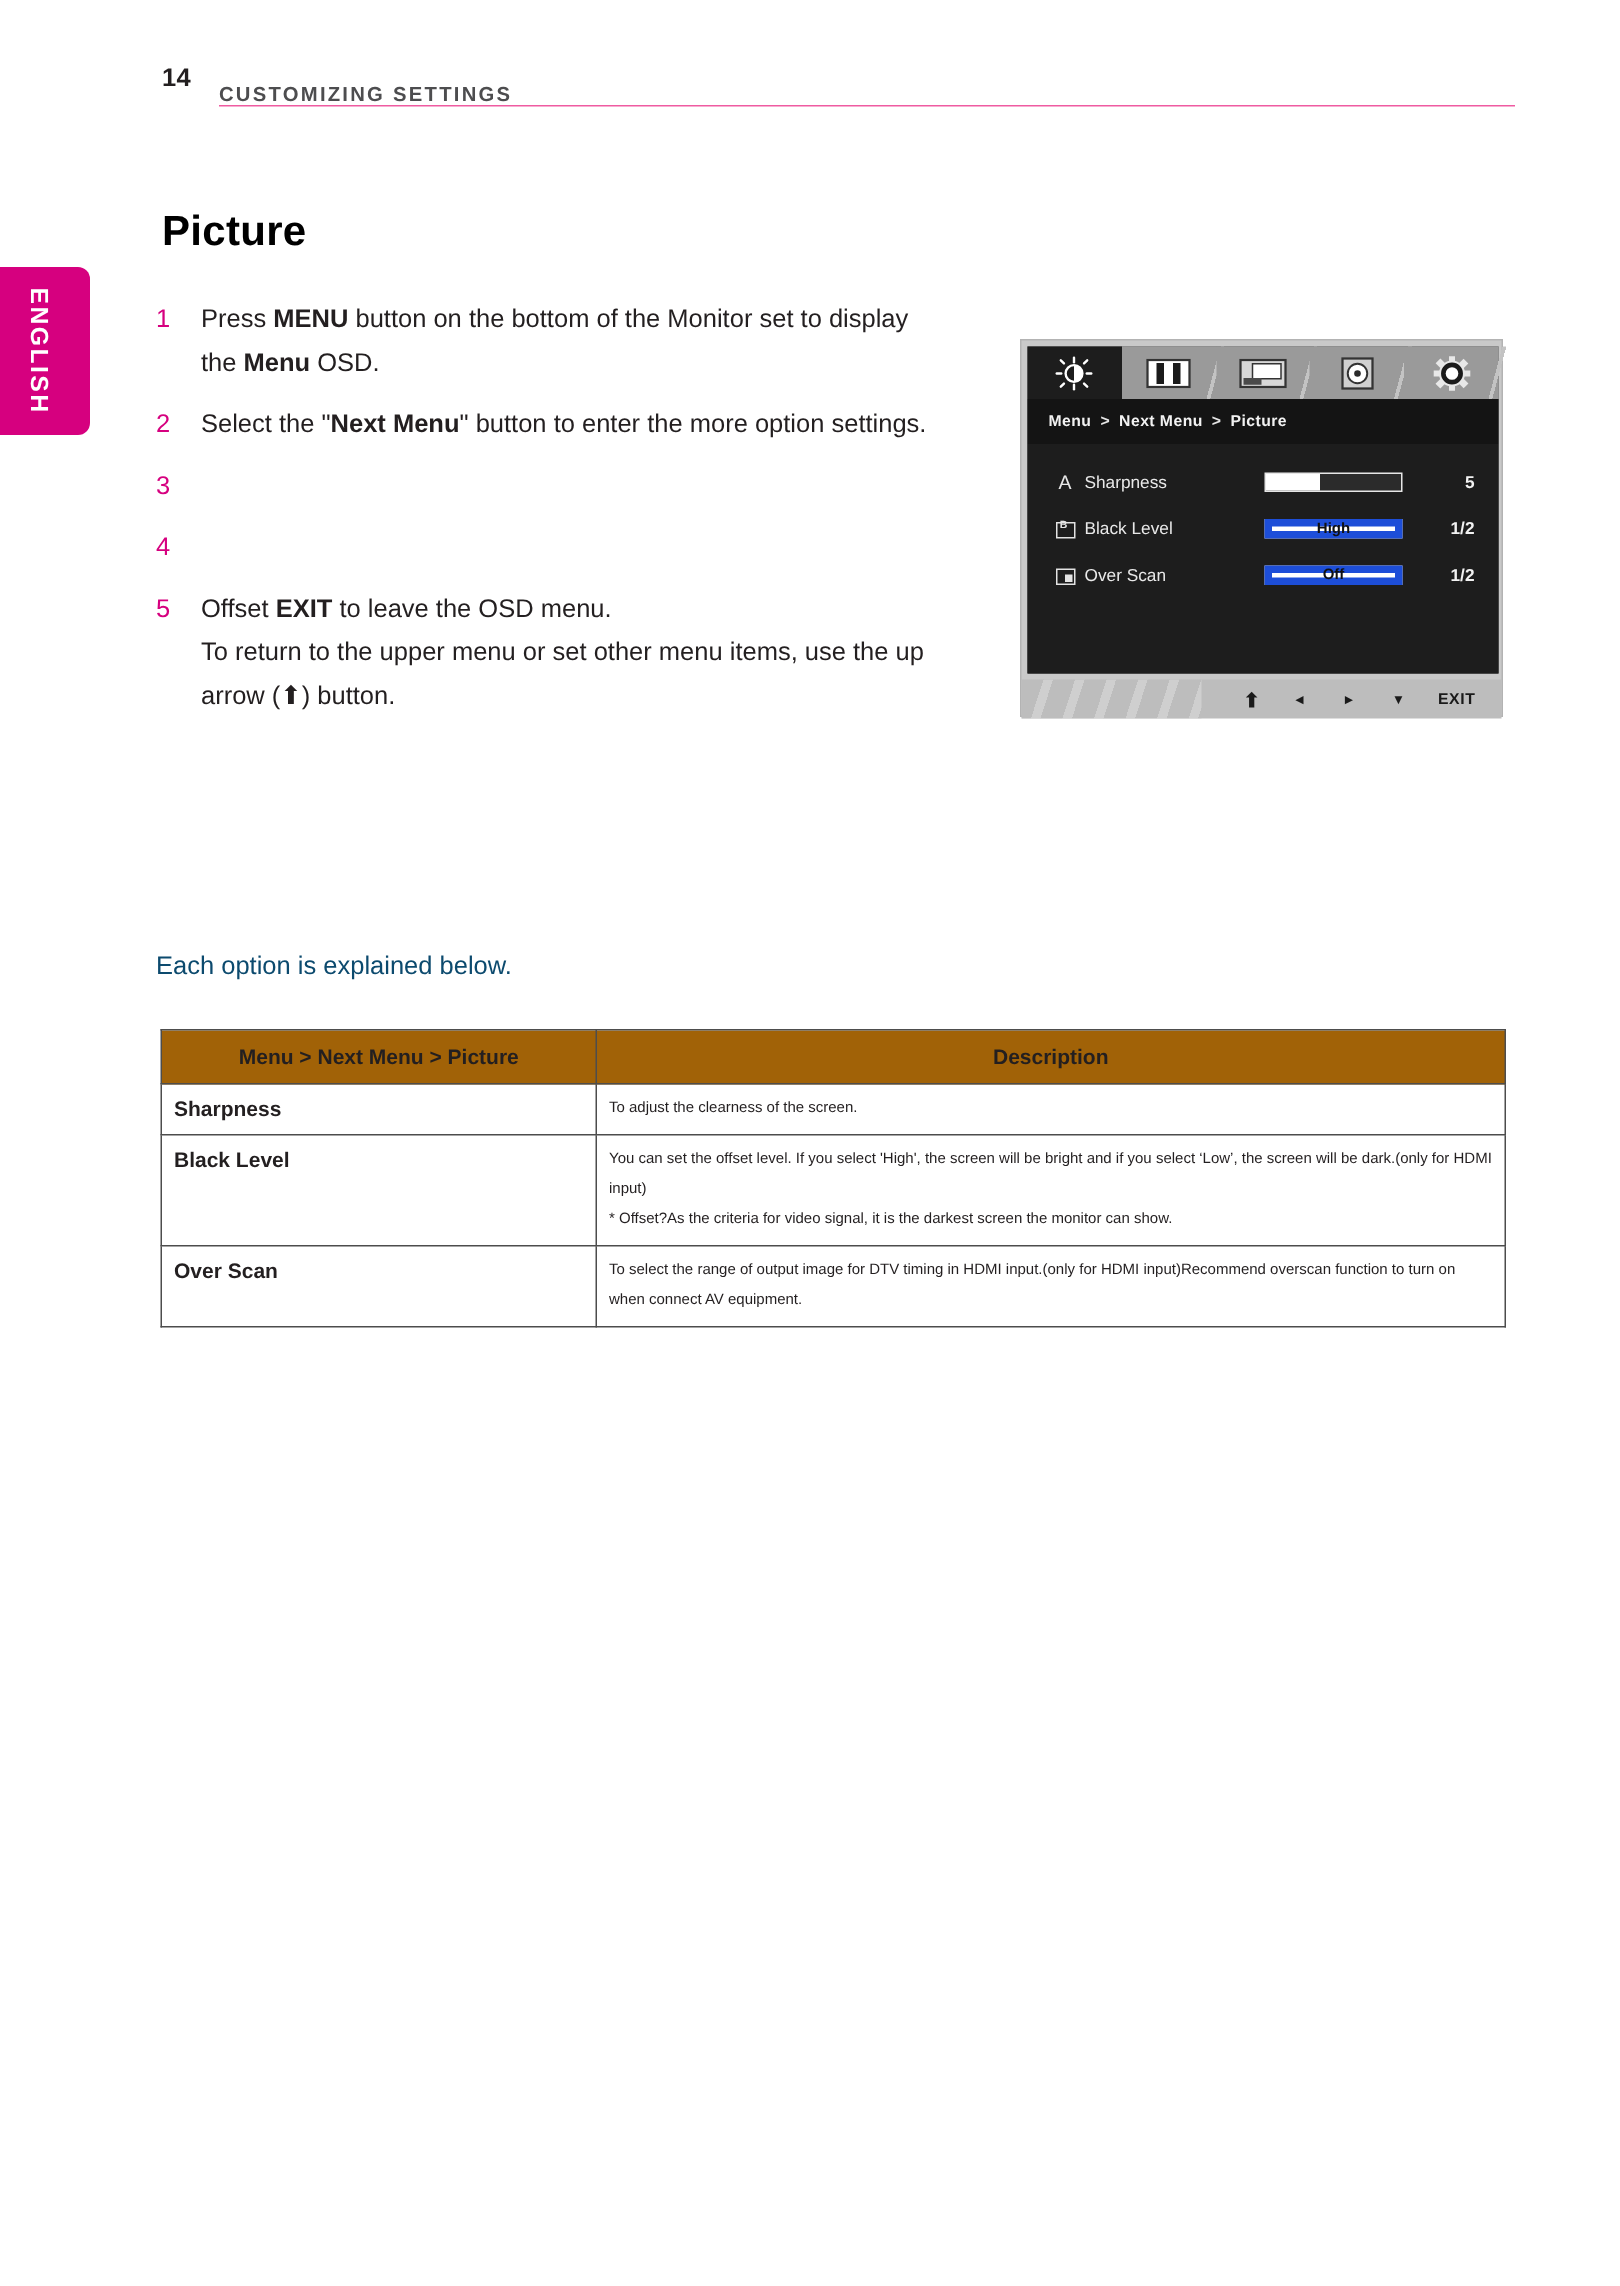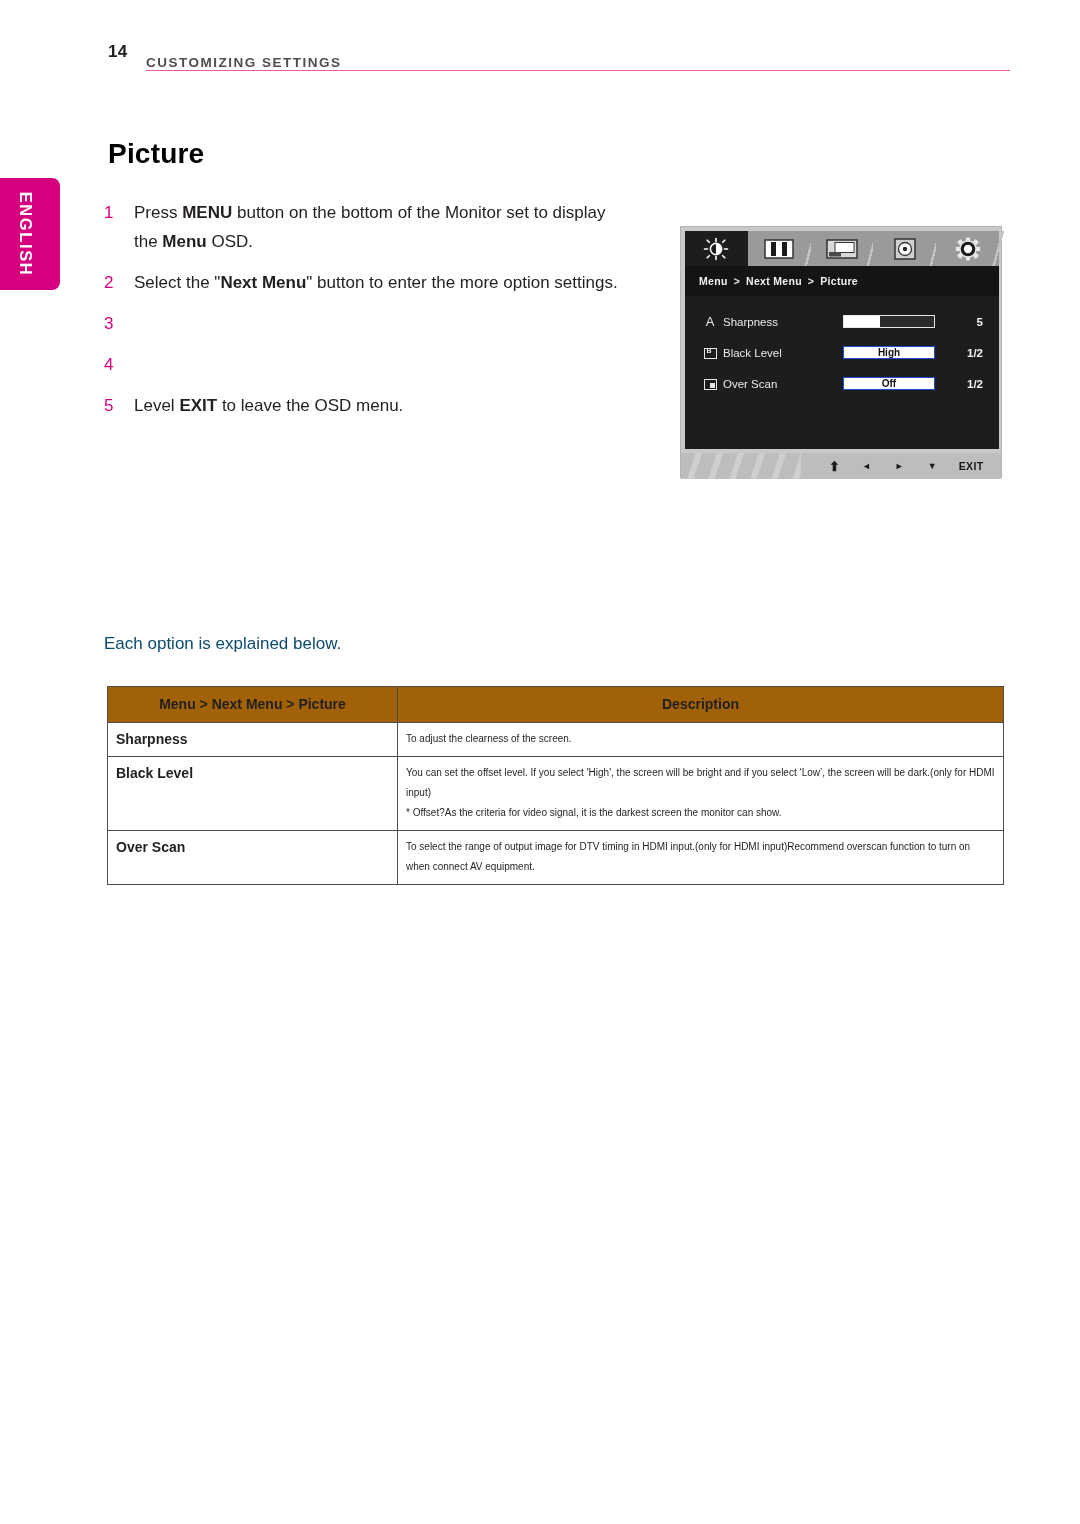--- a/index.html
+++ b/index.html
@@ -114,21 +114,21 @@
     flex: 1 1 auto; text-align: right; color: #f2f2f2;
     font-size: 11.5px; font-weight: bold; padding-right: 6px;
   }
   .bar-outer {
     width: 92px; height: 13px; background: #2b2b2b;
     border: 1px solid #e6e6e6;
   }
   .bar-fill { height: 100%; background: #ffffff; }
   .pill {
     width: 92px; height: 13px; background: #ffffff;
-    border: 1px solid #1d4ed8;
+    border: 5px solid #1d4ed8;
     color: #111; font-size: 10px; font-weight: bold;
     display: flex; align-items: center; justify-content: center;
     line-height: 1;
   }
   .box-icon {
     display: inline-block; width: 13px; height: 11px;
     border: 1.4px solid #e3e3e3; position: relative; vertical-align: middle;
   }
   .box-icon.b::after {
     content: "B"; position: absolute; left: 2px; top: -2px;
@@ -214,21 +214,21 @@
         <div class="step-body"><span>Select the "</span><b>Next Menu</b><span>" button to enter the more option settings.</span></div>
       </div>
       <div class="step">
         <div class="step-num">3</div>
       </div>
       <div class="step">
         <div class="step-num">4</div>
       </div>
       <div class="step">
         <div class="step-num">5</div>
-        <div class="step-body"><span>Level </span><b>EXIT</b><span> to leave the OSD menu.</span></div>
+        <div class="step-body"><span>Offset </span><b>EXIT</b><span> to leave the OSD menu.</span><div class="step-sub">To return to the upper menu or set other menu items, use the up arrow (⬆) button.</div></div>
       </div>
     </div>
 
   <div class="osd">
     <div class="osd-inner">
 
       <div class="osd-tabs">
         <div class="osd-tab active">
           <svg class="ic" width="26" height="24" viewBox="0 0 26 24">
             <g stroke="#fff" stroke-width="1.6" stroke-linecap="round">

